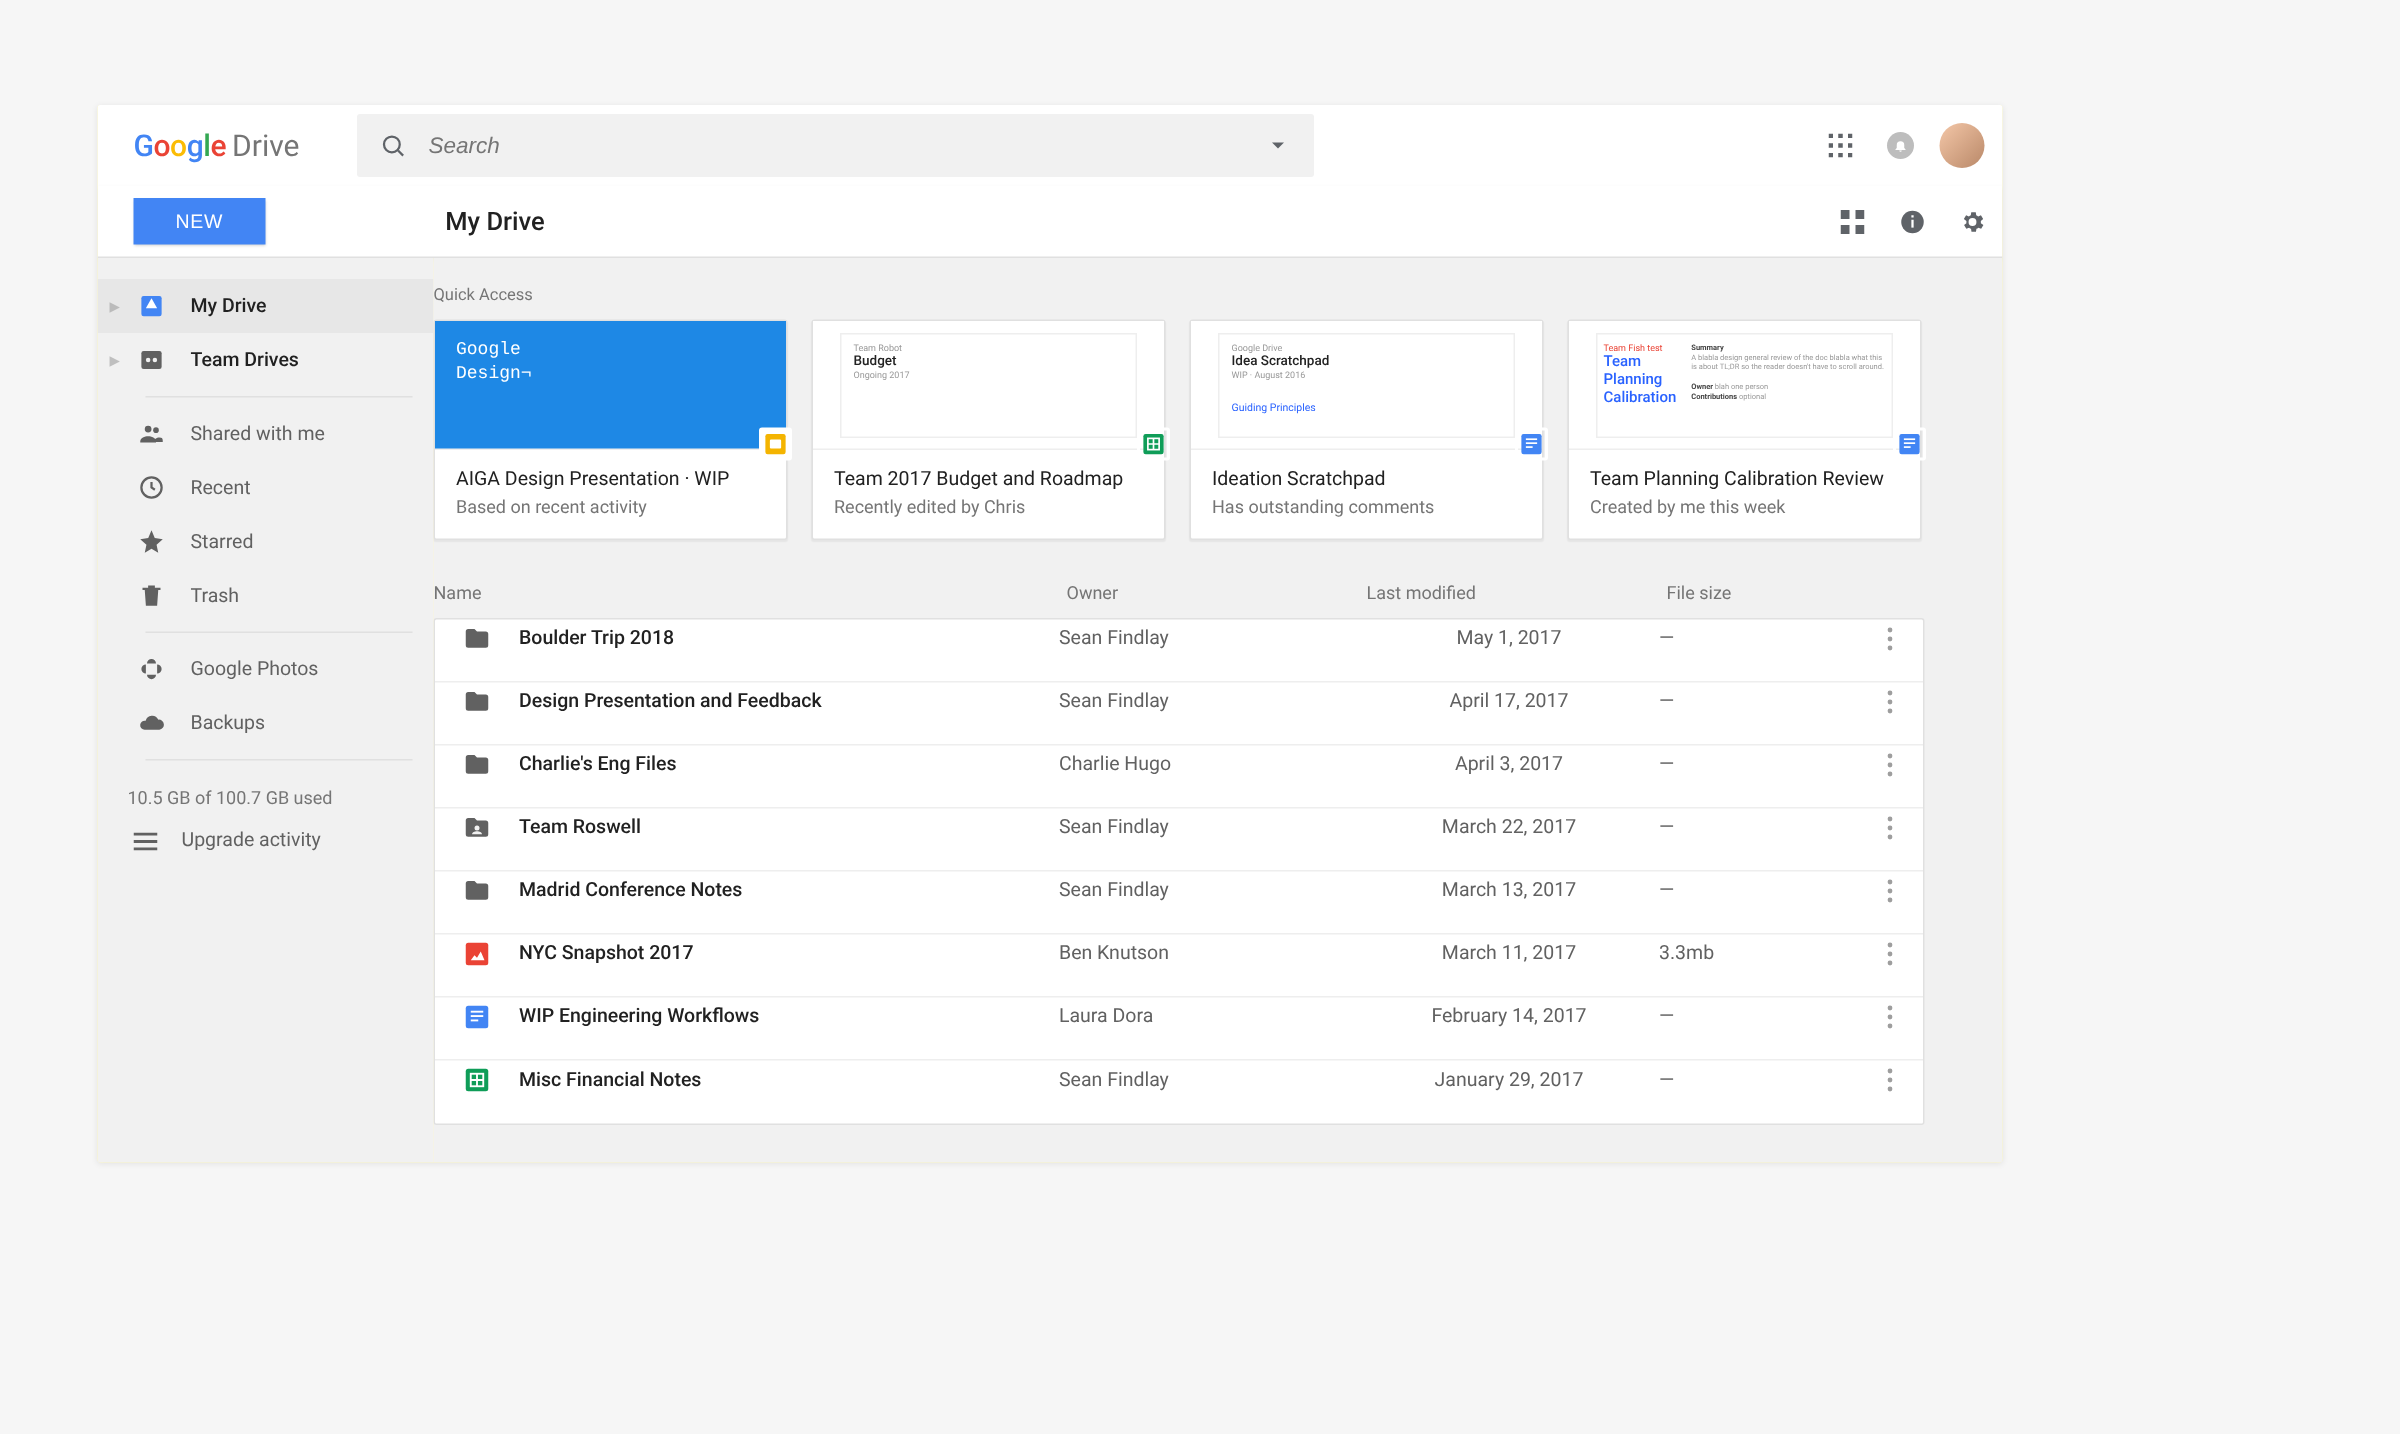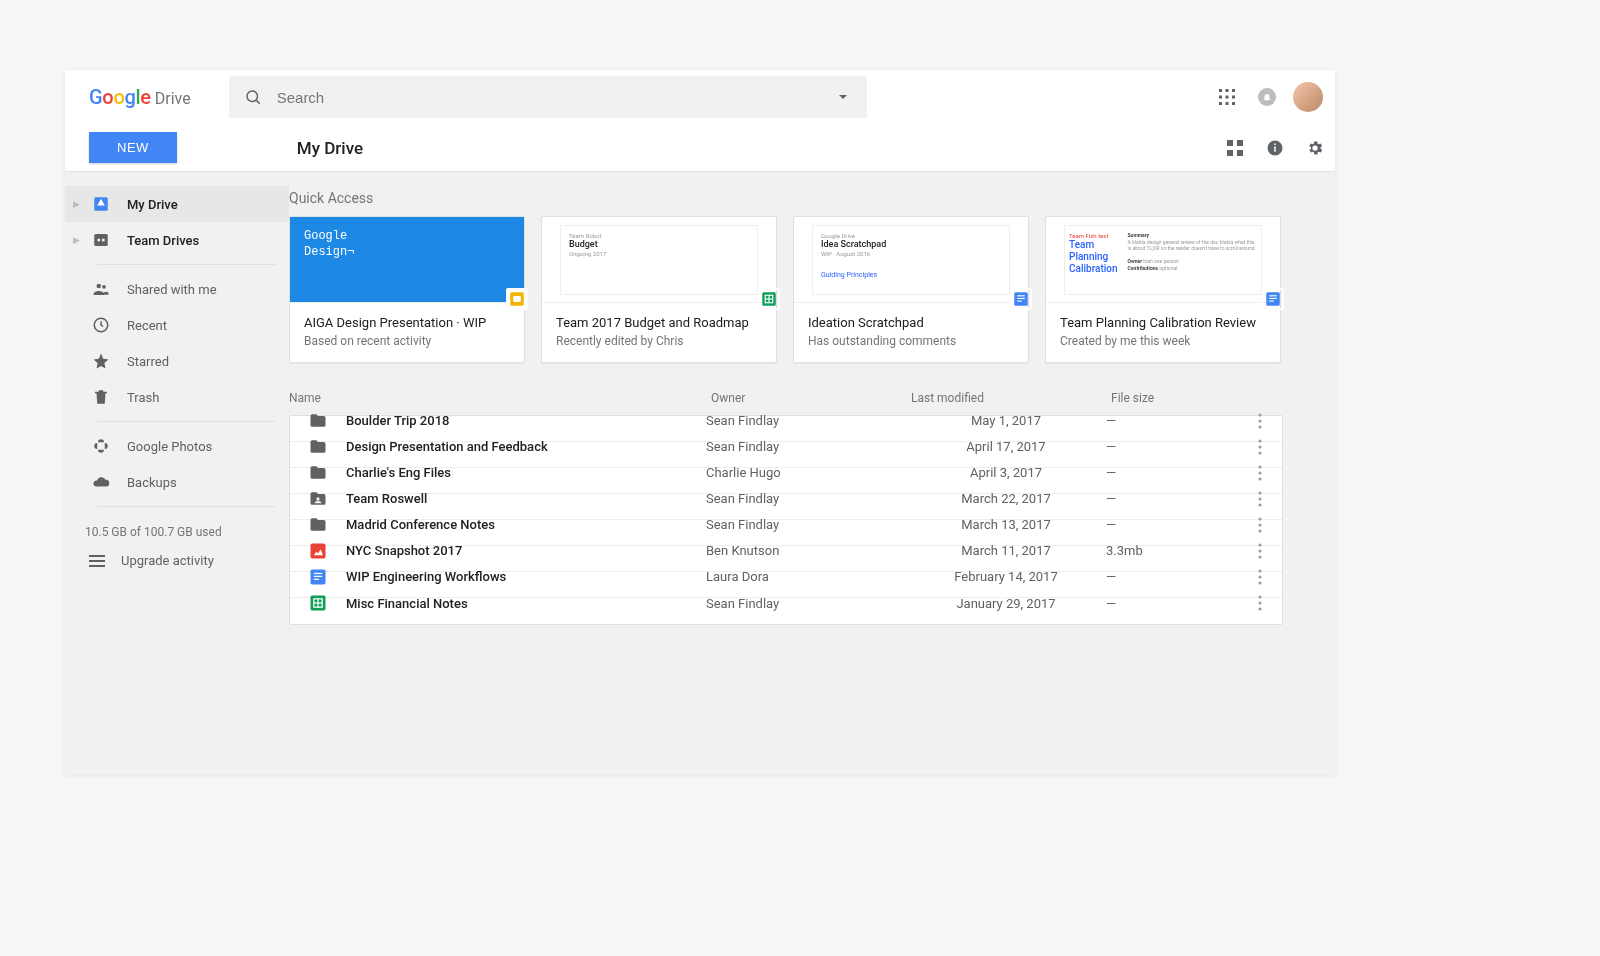--- a/index.html
+++ b/index.html
@@ -27,33 +27,33 @@
   .topbar {
     height: 54px;
     display: flex;
     align-items: center;
     padding: 0 12px 0 24px;
     background: #fff;
   }
   .logo { display: flex; align-items: baseline; cursor: pointer; }
   .logo-g { font-size: 20px; font-weight: 500; letter-spacing: -0.3px; }
   .logo-g .b{color:#4285F4}.logo-g .r{color:#EA4335}.logo-g .y{color:#FBBC05}.logo-g .g{color:#34A853}
-  .logo-drive { font-size: 16px; color:#757575; margin-left:4px; font-weight:400; }
+  .logo-drive { font-size: 20px; color:#757575; margin-left:4px; font-weight:400; }
 
   .searchbox {
     display:flex; align-items:center;
     background:#f1f1f1;
     height:42px; width:638px;
     margin-left:38px;
     border-radius:2px;
   }
   .searchbox .sicon{ width:48px; display:flex; justify-content:center; color:#5f6368;}
   .searchbox input{
     border:none; background:transparent; flex:1;
-    font-size:15px; color:#5f6368; outline:none;
+    font-size:15px; color:#5f6368; outline:none;font-style:italic;
   }
   .searchbox .dropdown{ width:48px; display:flex; justify-content:center; color:#5f6368; cursor:pointer;}
   .topbar .spacer{flex:1}
   .tb-icon{ width:40px; height:40px; display:flex; align-items:center; justify-content:center; color:#5f6368; cursor:pointer;}
   .bell-circle{ width:18px; height:18px; border-radius:50%; background:#bdbdbd; display:flex; align-items:center; justify-content:center;}
   .avatar{ width:30px;height:30px;border-radius:50%; background:linear-gradient(135deg,#f4c7a8,#b98868); margin-left:6px; cursor:pointer;}
 
   
   .subbar{
     height:48px;
@@ -94,21 +94,21 @@
   .nav-divider{ height:1px; background:#e0e0e0; margin:6px 14px 6px 32px;}
   .storage-text{ padding:12px 16px 8px 20px; font-size:12px; color:#757575;}
   .storage-item{ display:flex; align-items:center; padding:6px 16px 6px 20px; cursor:pointer;}
   .storage-item .nicon{ width:24px; display:flex; justify-content:center; margin-right:12px;}
 
   .main{
     flex:1; overflow:hidden; background:#f1f1f1;
     padding-left:0;
   }
 
-  .qa-label{ font-size:14px; color:#757575; padding:18px 0 10px 4px; margin-left:0;}
+  .qa-label{ font-size:11px; color:#757575; padding:18px 0 10px 4px; margin-left:0;}
   .qa-row{ display:flex; gap:16px; margin-bottom:28px;}
   .qa-card{
     width:236px; background:#fff; border-radius:2px;
     border:1px solid #e0e0e0; cursor:pointer;
     box-shadow:0 1px 1px rgba(0,0,0,0.05);
     display:flex; flex-direction:column;
     overflow:visible; position:relative;
   }
   .qa-card .thumb{ height:86px; background:#fff; border-bottom:1px solid #eee; position:relative;}
   .qa-card.first .thumb{ background:#1e88e5;}
@@ -134,21 +134,21 @@
     justify-content:flex-end;
   }
   .col-name{flex:1;}
   .col-owner{width:200px;}
   .col-mod{width:200px;}
   .col-size{width:140px;}
   .col-menu{width:28px;}
   .file-list{ background:#fff; border:1px solid #e0e0e0; border-radius:2px;}
   .file-row{
     display:flex; align-items:center;
-    height:26px; padding:0 8px 16px 16px;
+    height:42px; padding:0 8px 16px 16px;
     border-bottom:1px solid #eee;
     font-size:13px; color:#616161; cursor:pointer;
   }
   .file-row:last-child{border-bottom:none;}
   .file-row .ficon{ width:24px; height:24px; display:flex; align-items:center; justify-content:center; margin-right:16px;}
   .file-row .fname{ flex:1; color:#212121; font-weight:500; font-size:13px;}
   .file-row .owner{ width:200px;}
   .file-row .mod{ width:200px;text-align:center;}
   .file-row .size{ width:140px;}
   .file-row .menu{ width:28px; color:#9e9e9e; display:flex; justify-content:center; cursor:pointer;}

